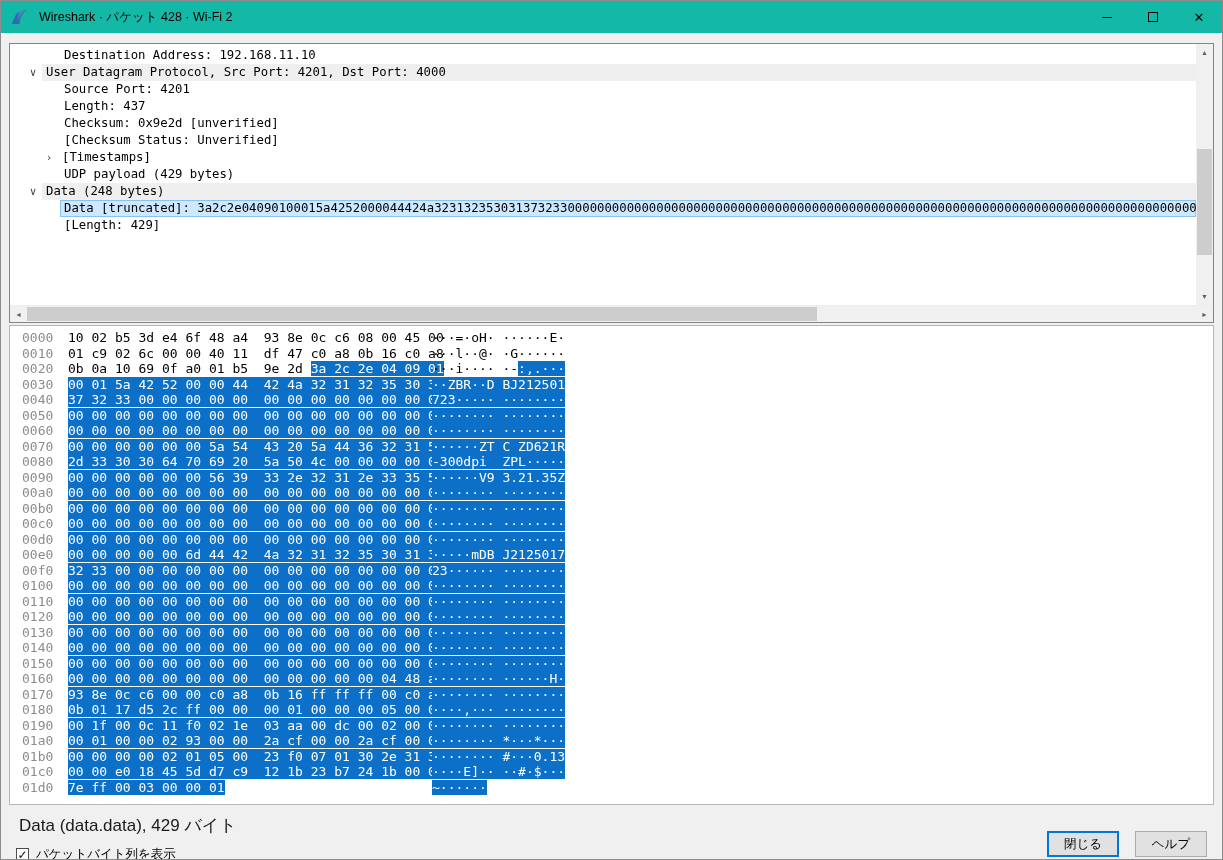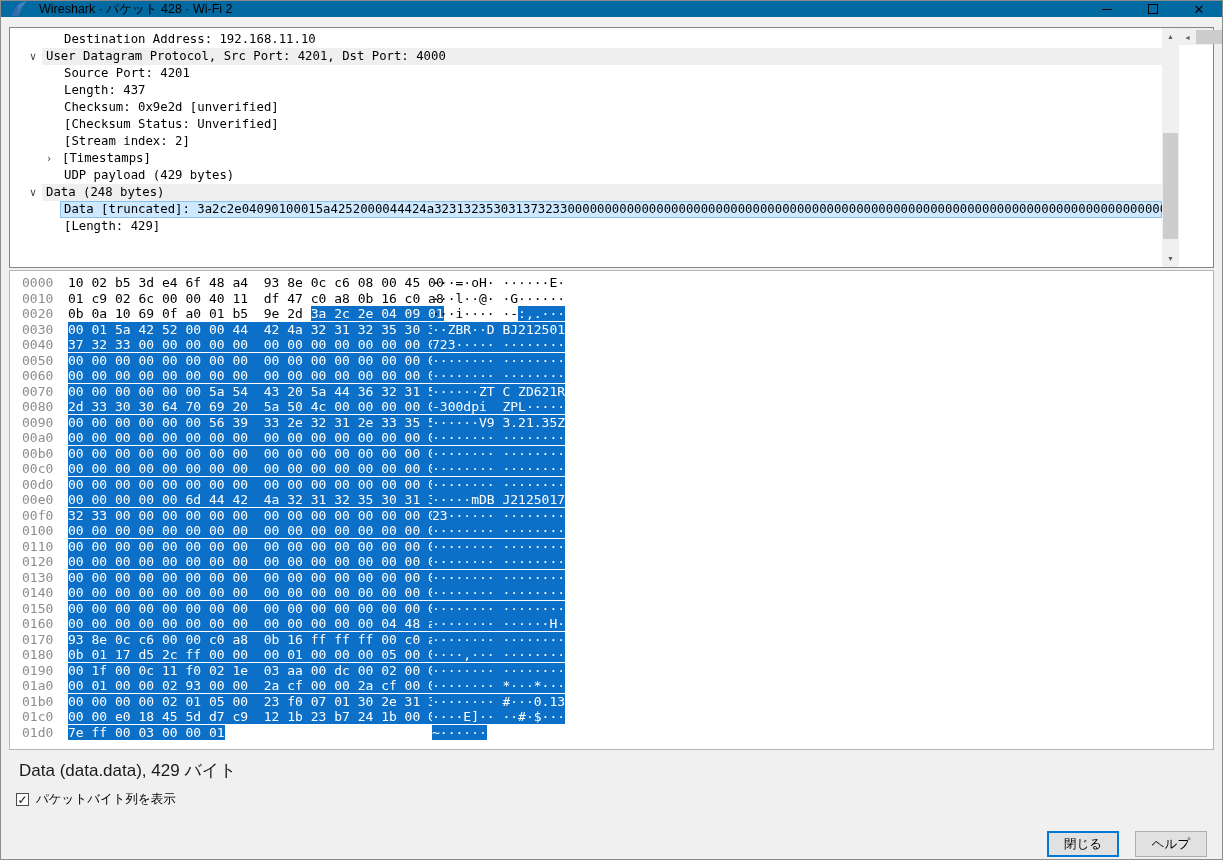--- a/index.html
+++ b/index.html
@@ -15,32 +15,32 @@
   html,body{margin:0;padding:0;}
   body{
     width:1223px;height:860px;
     background:#f0f0f0;
     border:1px solid #8c8c8c;
     font-family:"Liberation Sans",sans-serif;
     overflow:hidden;position:relative;
     color:#000;
   }
   
-  .titlebar{height:16px;background:#0369a1;display:flex;align-items:center;}
+  .titlebar{height:32px;background:#14b8a6;display:flex;align-items:center;}
   .app-icon{width:20px;height:20px;margin-left:9px;flex:none;}
   .title-text{margin-left:9px;font-size:12.5px;white-space:nowrap;}
   .win-controls{margin-left:auto;display:flex;height:100%;}
   .win-btn{width:46px;height:100%;display:flex;align-items:center;justify-content:center;cursor:default;}
   .glyph-min{width:10px;height:1px;background:#000;}
   .glyph-max{width:10px;height:10px;border:1px solid #000;background:transparent;}
   .glyph-close{font-size:13px;line-height:13px;color:#000;}
   
   .content{margin:10px 8px 0 8px;}
   
-  .tree-pane{height:241px;background:#fff;border:1px solid #82868c;display:flex;flex-direction:row;}
+  .tree-pane{height:280px;background:#fff;border:1px solid #82868c;display:flex;flex-direction:column;}
   .tree-body{flex:1;display:flex;overflow:hidden;}
   .tree-rows{flex:1;overflow:hidden;padding-top:3px;font-family:"DejaVu Sans Mono","Liberation Mono",monospace;font-size:12.3px;}
   .trow{height:17px;line-height:17px;display:flex;white-space:pre;overflow:hidden;}
   .arrow{width:18px;flex:none;text-align:center;color:#444;font-size:11px;}
   .tlabel{flex:1;padding:0 4px;overflow:hidden;}
   .tlabel.band{background:var(--band-bg);}
   .tlabel.sel{background:var(--tree-selected-bg);box-shadow:inset 0 0 0 1px var(--tree-selected-border);}
   
   .vscroll{width:17px;flex:none;background:#f0f0f0;display:flex;flex-direction:column;}
   .sarrow{height:17px;width:17px;flex:none;display:flex;align-items:center;justify-content:center;font-size:7px;color:#606060;}
@@ -100,21 +100,20 @@
 
   <div class="tree-pane">
     <div class="tree-body">
       <div class="tree-rows" id="tree-rows">
           <div class="trow" style="padding-left: 32px;"><span class="arrow"></span><span class="tlabel">Destination Address: 192.168.11.10</span></div>
           <div class="trow" style="padding-left: 14px;"><span class="arrow">∨</span><span class="tlabel band">User Datagram Protocol, Src Port: 4201, Dst Port: 4000</span></div>
           <div class="trow" style="padding-left: 32px;"><span class="arrow"></span><span class="tlabel">Source Port: 4201</span></div>
           <div class="trow" style="padding-left: 32px;"><span class="arrow"></span><span class="tlabel">Length: 437</span></div>
           <div class="trow" style="padding-left: 32px;"><span class="arrow"></span><span class="tlabel">Checksum: 0x9e2d [unverified]</span></div>
           <div class="trow" style="padding-left: 32px;"><span class="arrow"></span><span class="tlabel">[Checksum Status: Unverified]</span></div>
-          <div class="trow" style="padding-left: 32px;"><span class="arrow"></span><span class="tlabel">[Stream index: 2]</span></div>
           <div class="trow" style="padding-left: 30px;"><span class="arrow">›</span><span class="tlabel">[Timestamps]</span></div>
           <div class="trow" style="padding-left: 32px;"><span class="arrow"></span><span class="tlabel">UDP payload (429 bytes)</span></div>
           <div class="trow" style="padding-left: 14px;"><span class="arrow">∨</span><span class="tlabel band">Data (248 bytes)</span></div>
           <div class="trow" style="padding-left: 32px;"><span class="arrow"></span><span class="tlabel sel">Data [truncated]: 3a2c2e04090100015a4252000044424a3231323530313732330000000000000000000000000000000000000000000000000000000000000000000000000000000000000000000000000000000000000000000000000000000000000000</span></div>
           <div class="trow" style="padding-left: 32px;"><span class="arrow"></span><span class="tlabel">[Length: 429]</span></div>
         </div>
       <div class="vscroll">
         <div class="sarrow">▲</div>
         <div class="vtrack">
           <div class="vthumb"></div>

